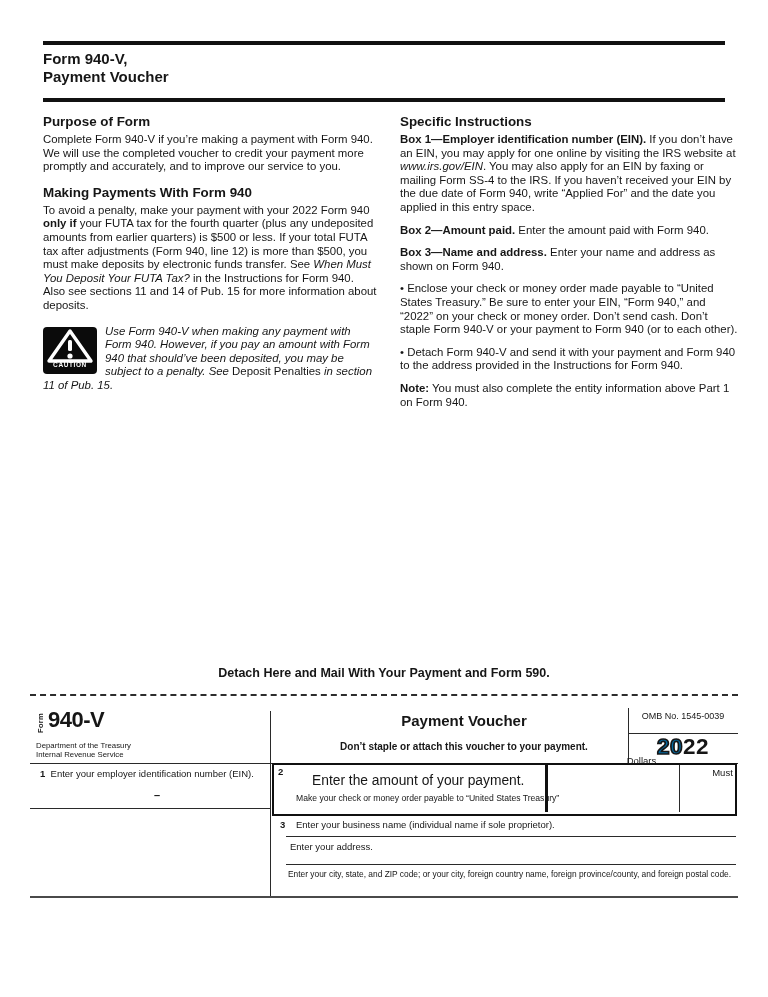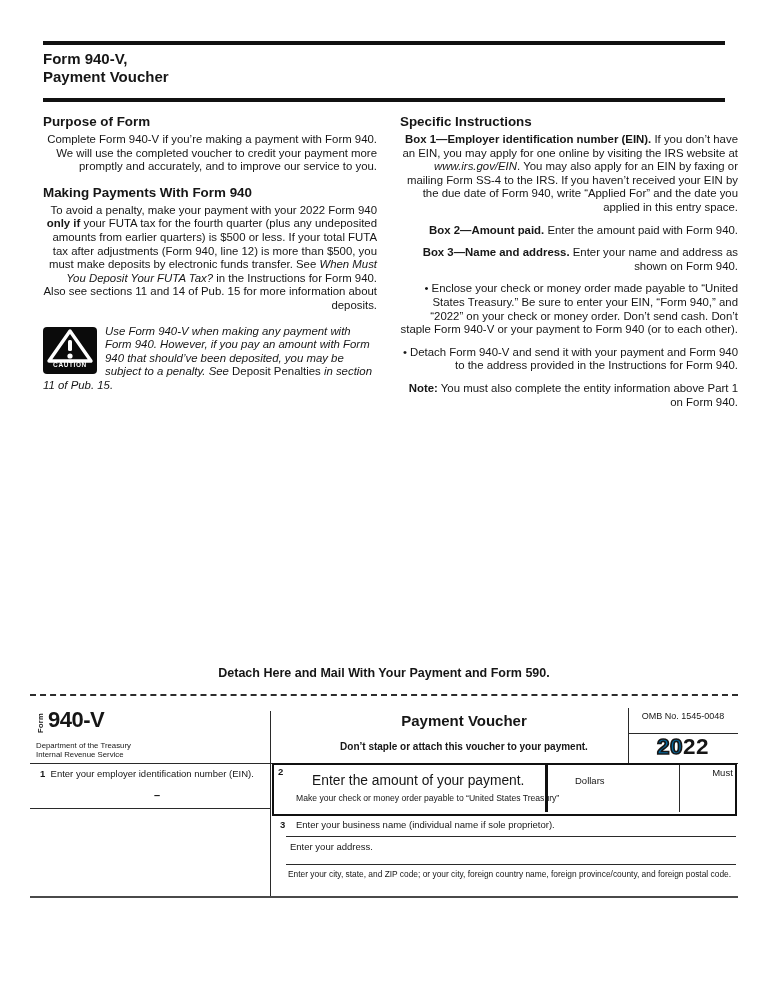--- a/index.html
+++ b/index.html
@@ -8,21 +8,21 @@
     font-family:"Liberation Sans","DejaVu Sans",sans-serif;color:#161616;
     margin:0 auto;overflow:hidden;
   }
   .rule{position:absolute;left:43px;width:682px;height:4px;background:#111;}
   .doc-title{position:absolute;left:43px;top:50px;font-size:15px;font-weight:bold;line-height:18px;}
   .col{position:absolute;top:112px;font-size:11.4px;line-height:13.6px;}
   .col-left{left:43px;width:334px;}
   .col-right{left:400px;width:338px;}
   .col h2{font-size:13.4px;line-height:15px;margin:11px 0 4px;font-weight:bold;}
   .col h2.first{margin-top:2px;}
-  .col p{margin:0 0 9px;text-align:right;}
+  .col p{margin:0 0 9px;}
   .b{font-weight:bold;}
   .i{font-style:italic;}
   .caution{margin-top:12px;font-style:italic;}
   .caution-icon{
     float:left;position:relative;width:54px;height:47px;background:#0b0b0b;
     border-radius:4px;margin:2px 8px 2px 0;
   }
   .caution-icon svg{position:absolute;top:1px;left:0;width:54px;height:36px;}
   .caution-word{
     position:absolute;bottom:2px;left:0;width:100%;text-align:center;
@@ -43,21 +43,21 @@
   .v-omb{position:absolute;left:598px;top:8px;width:110px;text-align:center;font-size:9px;}
   .v-year{position:absolute;left:598px;top:31px;width:110px;text-align:center;font-size:22.5px;font-weight:bold;letter-spacing:.5px;}
   .year-outline{color:#0369a1;-webkit-text-stroke:1.7px #151515;}
   .boxnum{font-weight:bold;font-size:9.5px;}
   .v-box1-label{position:absolute;left:10px;top:65px;width:225px;}
   .v-ein-dash{position:absolute;left:112px;top:86px;width:30px;text-align:center;font-size:11px;font-weight:bold;}
   .thickbox{position:absolute;left:242px;top:60px;width:461px;height:49px;border:2.6px solid #101010;}
   .v-box2-num{position:absolute;left:248px;top:63px;}
   .v-box2-label{position:absolute;left:282px;top:70px;font-size:13.8px;font-weight:normal;}
   .v-box2-sub{position:absolute;left:266px;top:90px;font-size:8.6px;font-weight:normal;}
-  .v-dollars{position:absolute;left:545px;top:72px;width:133px;text-align:left;}
+  .v-dollars{position:absolute;left:545px;top:52px;width:133px;text-align:center;}
   .v-cents{position:absolute;left:679px;top:64px;width:27px;text-align:center;}
   .v-box3-num{position:absolute;left:250px;top:116px;}
   .v-box3-label{position:absolute;left:266px;top:116px;}
   .v-address-label{position:absolute;left:260px;top:138px;}
   .v-city-label{position:absolute;left:258px;top:166px;font-size:8.4px;}
   .entry{position:absolute;}
 </style>
 </head>
 <body>
 
@@ -119,21 +119,21 @@
     <span class="v-formword">Form</span>
     <span class="v-formnum">940-V</span>
     <div class="v-agency">
       <span>Department of the Treasury</span><br>
       <span>Internal Revenue Service</span>
     </div>
 
     <div class="v-title">Payment Voucher</div>
     <div class="v-subtitle">Don’t staple or attach this voucher to your payment.</div>
 
-    <div class="v-omb">OMB No. 1545-0048</div>
+    <div class="v-omb">OMB No. 1545-0039</div>
     <div class="v-year"><span class="year-outline">20</span><span>22</span></div>
 
     <div class="v-box1-label"><span class="boxnum">1</span>&nbsp;&nbsp;<span>Enter your employer identification number (EIN).</span></div>
     <div class="entry" style="left:8px;top:80px;width:225px;height:24px;"></div>
     <div class="v-ein-dash">–</div>
 
     <div class="thickbox"></div>
     <div class="v-box2-num boxnum">2</div>
     <div class="v-box2-label">Enter the amount of your payment.</div>
     <div class="v-box2-sub">Make your check or money order payable to “United States Treasury”</div>

